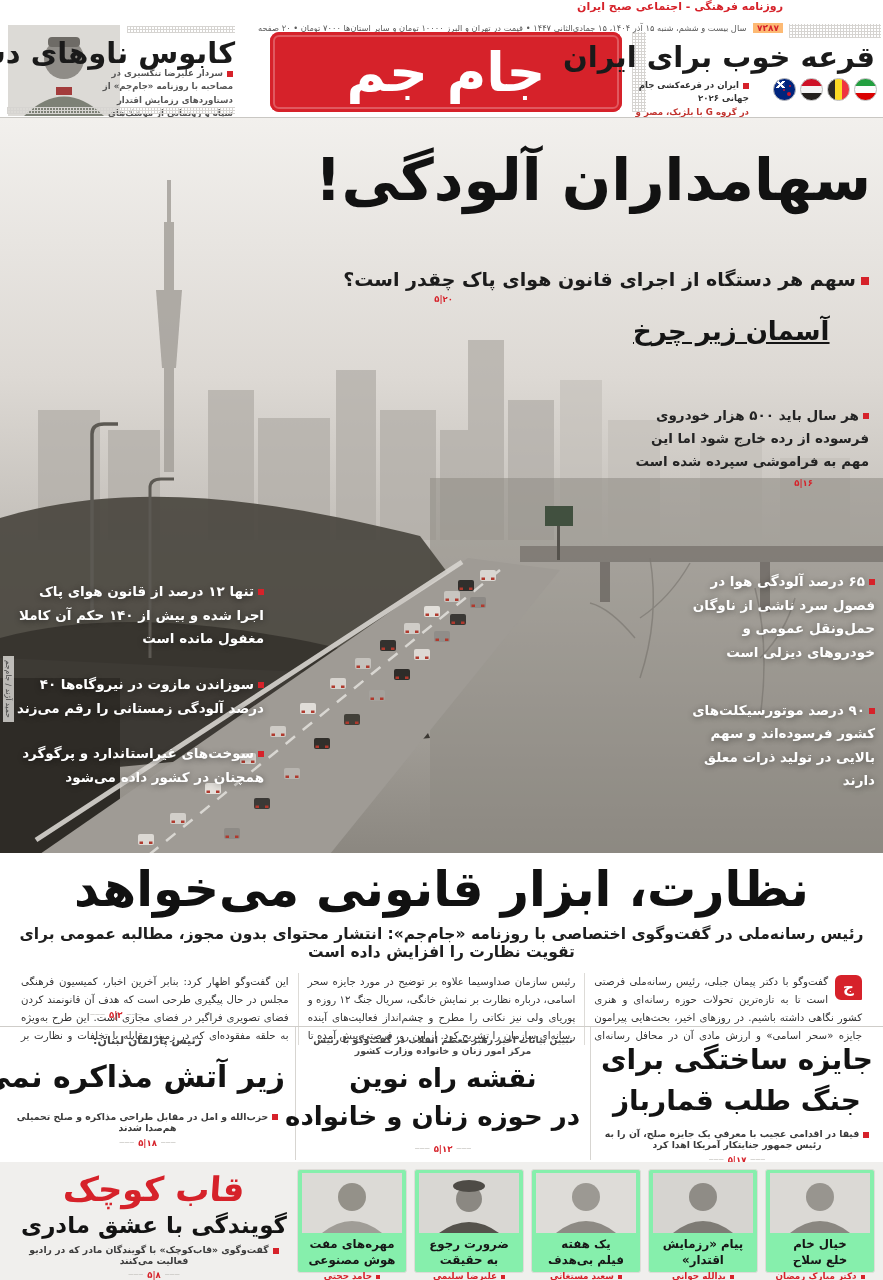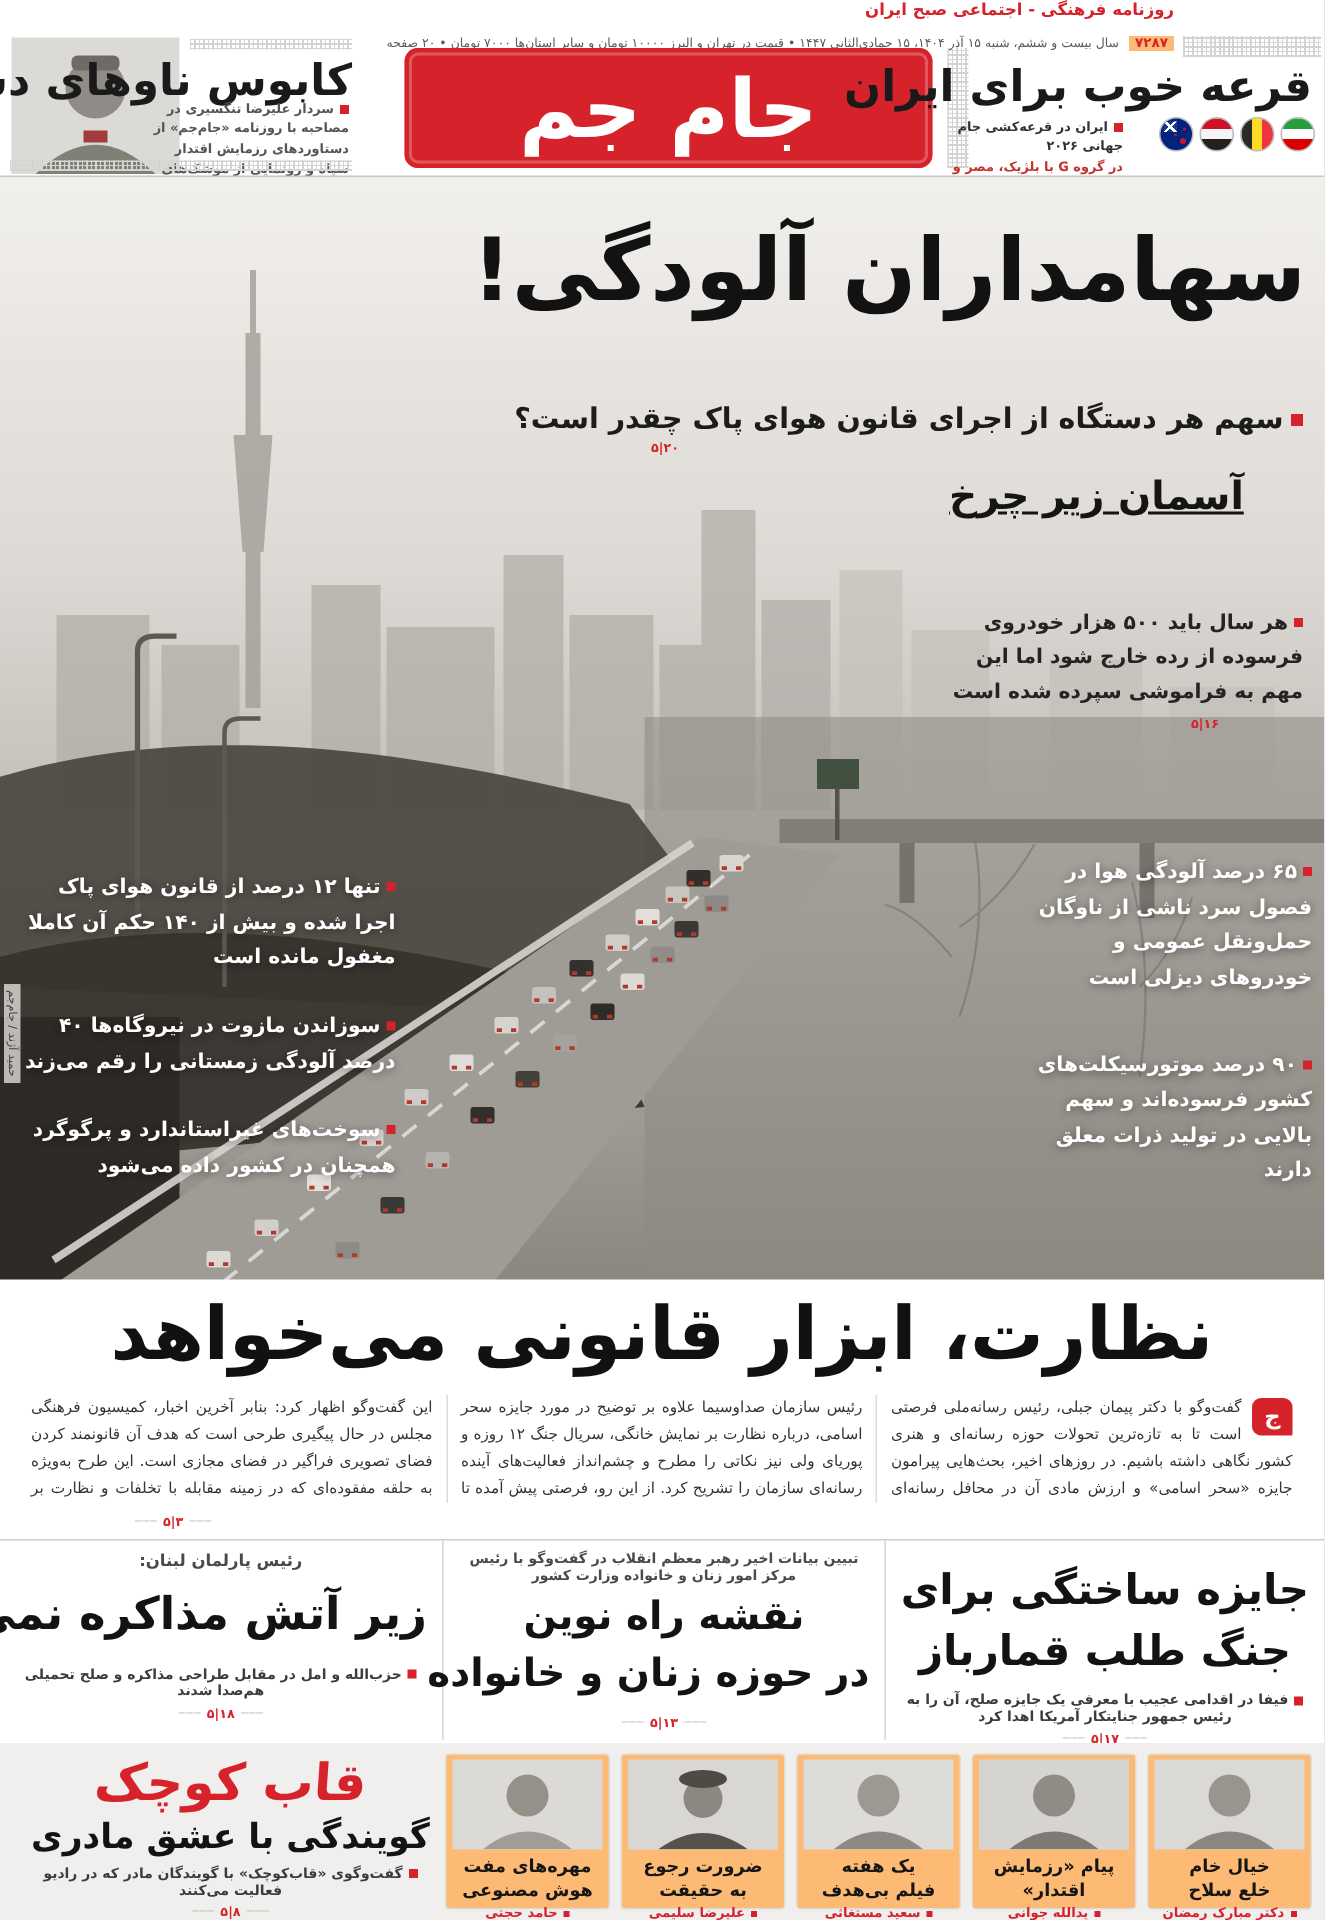--- a/index.html
+++ b/index.html
@@ -94,21 +94,21 @@
   .rowbox .summary { font-size:9.3px; font-weight:bold; color:#3c3c3c; margin-top:7px; }
   .rowbox .pref { display:block; margin-top:5px; }
 
   
   .strip { top:1162px; left:0; width:883px; height:118px; background:#f0efed; padding:7px 8px; display:flex; gap:7px; }
   .feature { width:272px; text-align:center; padding-top:0; }
   .feature .flogo { font-size:34px; font-weight:bold; color:#d6222a; letter-spacing:-2px; transform:skewX(-4deg); }
   .feature .ftitle { font-size:23px; font-weight:bold; margin-top:3px; color:#131313; white-space:nowrap;}
   .feature .fsum { font-size:9.3px; font-weight:bold; color:#3c3c3c; margin-top:6px; }
   .feature .pref { display:block; margin-top:4px; }
-  .pcard { width:110px; background:#fdba74; border:1px solid #dedcd8; border-radius:3px; padding:3px 4px; text-align:center; }
+  .pcard { width:110px; background:#86efac; border:1px solid #dedcd8; border-radius:3px; padding:3px 4px; text-align:center; }
   .mug { height:60px; background:#d8d6d2; overflow:hidden; }
   .pcard .ptitle { font-size:11.8px; font-weight:bold; line-height:1.35; margin-top:4px; height:33px; overflow:hidden; color:#161616;}
   .pcard .pname { font-size:8.8px; font-weight:bold; color:#d6222a; margin-top:1px; white-space:nowrap;}
 </style>
 </head>
 <body>
 
 <div class="page">
 
   <div class="abs mast-tagline">روزنامه فرهنگی - اجتماعی صبح ایران</div>
@@ -270,20 +270,21 @@
     <div class="abs wb wb-right">
       <div class="item" style="margin-bottom:34px;"><span class="rb sm"></span><span>۶۵ درصد آلودگی هوا در فصول سرد ناشی از ناوگان حمل‌ونقل عمومی و خودروهای دیزلی است</span></div>
       <div class="item"><span class="rb sm"></span><span>۹۰ درصد موتورسیکلت‌های کشور فرسوده‌اند و سهم بالایی در تولید ذرات معلق دارند</span></div>
     </div>
 
     <div class="abs credit">حمید آژند / جام‌جم</div>
   </div>
 
   <div class="abs sec2">
     <div class="sec2-headline">نظارت، ابزار قانونی می‌خواهد</div>
+    <div class="sec2-subhead">رئیس رسانه‌ملی در گفت‌وگوی اختصاصی با روزنامه «جام‌جم»: انتشار محتوای بدون مجوز، مطالبه عمومی برای تقویت نظارت را افزایش داده است</div>
     <div class="sec2-body">
       <div class="sec2-col">
         <span class="bubble-icon">ج</span><span>گفت‌وگو با دکتر پیمان جبلی، رئیس رسانه‌ملی فرصتی است تا به تازه‌ترین تحولات حوزه رسانه‌ای و هنری کشور نگاهی داشته باشیم. در روزهای اخیر، بحث‌هایی پیرامون جایزه «سحر اسامی» و ارزش مادی آن در محافل رسانه‌ای مطرح شده است؛ موضوعی که باعث شد اهمیت جشنواره «صبح» و نقش آن در تقویت رسانه‌های برون‌مرزی و ترویج پیام مقاومت بیش از پیش مورد توجه قرار گیرد. در این گفت‌وگو،</span>
       </div>
       <div class="sec2-col">رئیس سازمان صداوسیما علاوه بر توضیح در مورد جایزه سحر اسامی، درباره نظارت بر نمایش خانگی، سریال جنگ ۱۲ روزه و پوریای ولی نیز نکاتی را مطرح و چشم‌انداز فعالیت‌های آینده رسانه‌ای سازمان را تشریح کرد. از این رو، فرصتی پیش آمده تا خوانندگان با زوایای مختلف اقدامات رسانه‌ای کشور و چالش‌های پیش روی آن آشنا شوند و اطلاعات دقیق و موثق درباره برنامه‌های مهم تلویزیون دریافت کنند. دکتر جبلی در بخشی از</div>
       <div class="sec2-col">این گفت‌وگو اظهار کرد: بنابر آخرین اخبار، کمیسیون فرهنگی مجلس در حال پیگیری طرحی است که هدف آن قانونمند کردن فضای تصویری فراگیر در فضای مجازی است. این طرح به‌ویژه به حلقه مفقوده‌ای که در زمینه مقابله با تخلفات و نظارت بر محتوای غیرمجاز وجود دارد، پرداخته است. در این کمیسیون، نظرات کارشناسی و پیشنهادها از سوی اعضای مختلف مطرح شده و در حال پیگیری است.</div>
     </div>
     <div class="sec2-ref pref dash">۳|۵</div>
   </div>
 

